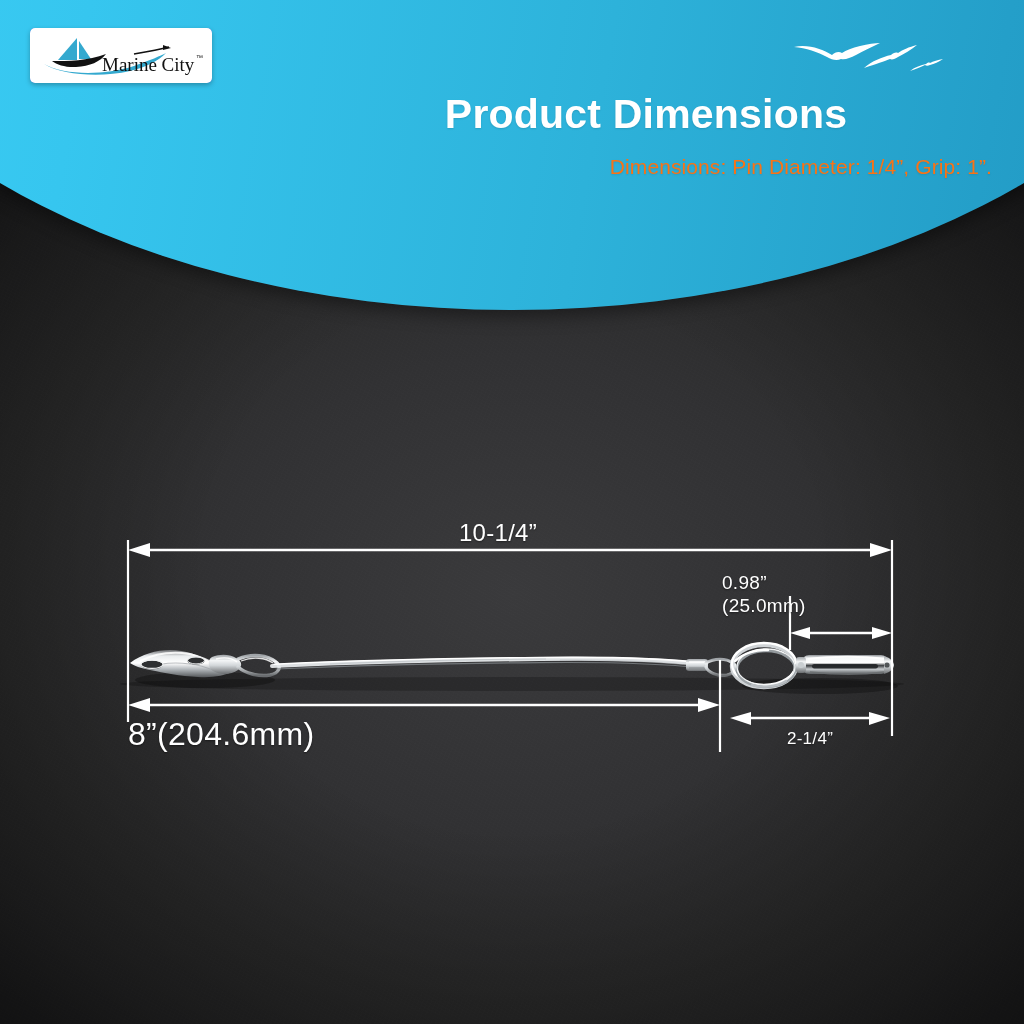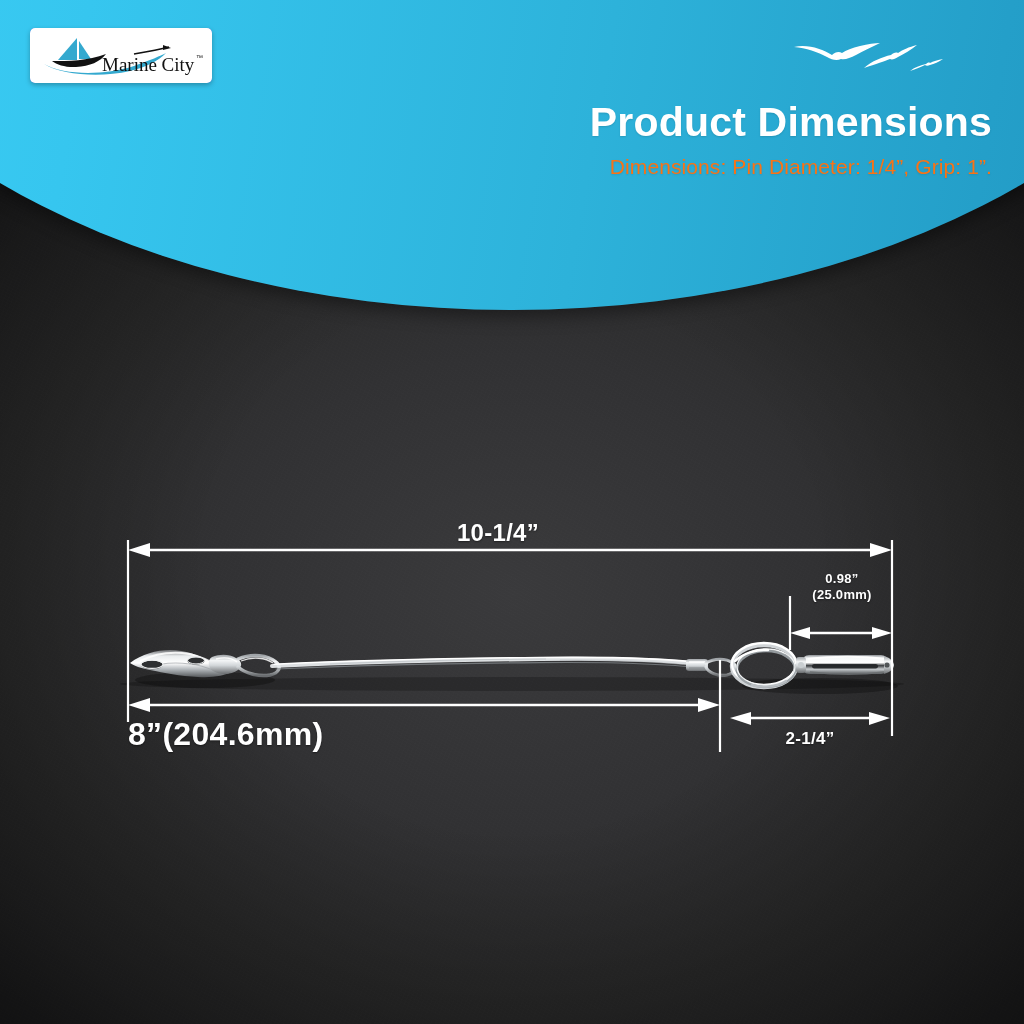--- a/index.html
+++ b/index.html
@@ -47,44 +47,43 @@
   }
   .logo-card svg{display:block;width:182px;height:55px;}
 
   
   .gulls{position:absolute;left:790px;top:34px;width:160px;height:48px;}
   .gulls svg{display:block;width:160px;height:48px;}
 
   
   .title{
     position:absolute;left:300px;top:93px;width:692px;
-    text-align:right;color:#ffffff;
+    text-align:center;color:#ffffff;
     font-size:41px;font-weight:bold;letter-spacing:.2px;line-height:1.05;
     text-shadow:0 1px 2px rgba(0,0,0,.13);
-    margin-top:8px;
   }
   .subtitle{
     position:absolute;left:300px;top:155px;width:692px;
     text-align:right;color:#f97316;
     font-size:21px;font-weight:normal;letter-spacing:.1px;
     text-shadow:0 1px 2px rgba(0,0,0,.10);
   }
 
   
   .dimlayer{position:absolute;inset:0;}
   .dimlayer svg{position:absolute;inset:0;width:1024px;height:1024px;}
 
   .dimtext{
-    position:absolute;color:#ffffff;font-weight:bold;
+    position:absolute;color:#ffffff;font-weight:normal;
     white-space:nowrap;letter-spacing:.3px;
     text-shadow:0 1px 2px rgba(0,0,0,.45);
   }
   .t-total{left:0;top:519px;width:1024px;text-align:center;font-size:24px;}
   .t-total span{position:relative;left:-14px;}
-  .t-grip{left:722px;top:571px;width:240px;text-align:center;font-size:13px;line-height:1.22;}
+  .t-grip{left:722px;top:571px;width:240px;text-align:left;font-size:19px;line-height:1.22;}
   .t-cable{left:128px;top:716px;width:592px;text-align:left;font-size:32px;}
   .t-pin{left:730px;top:729px;width:160px;text-align:center;font-size:17px;}
 
   
   .product{position:absolute;left:0;top:0;width:1024px;height:1024px;pointer-events:none;}
   .product svg{display:block;width:1024px;height:1024px;}
 </style>
 </head>
 <body>
 

